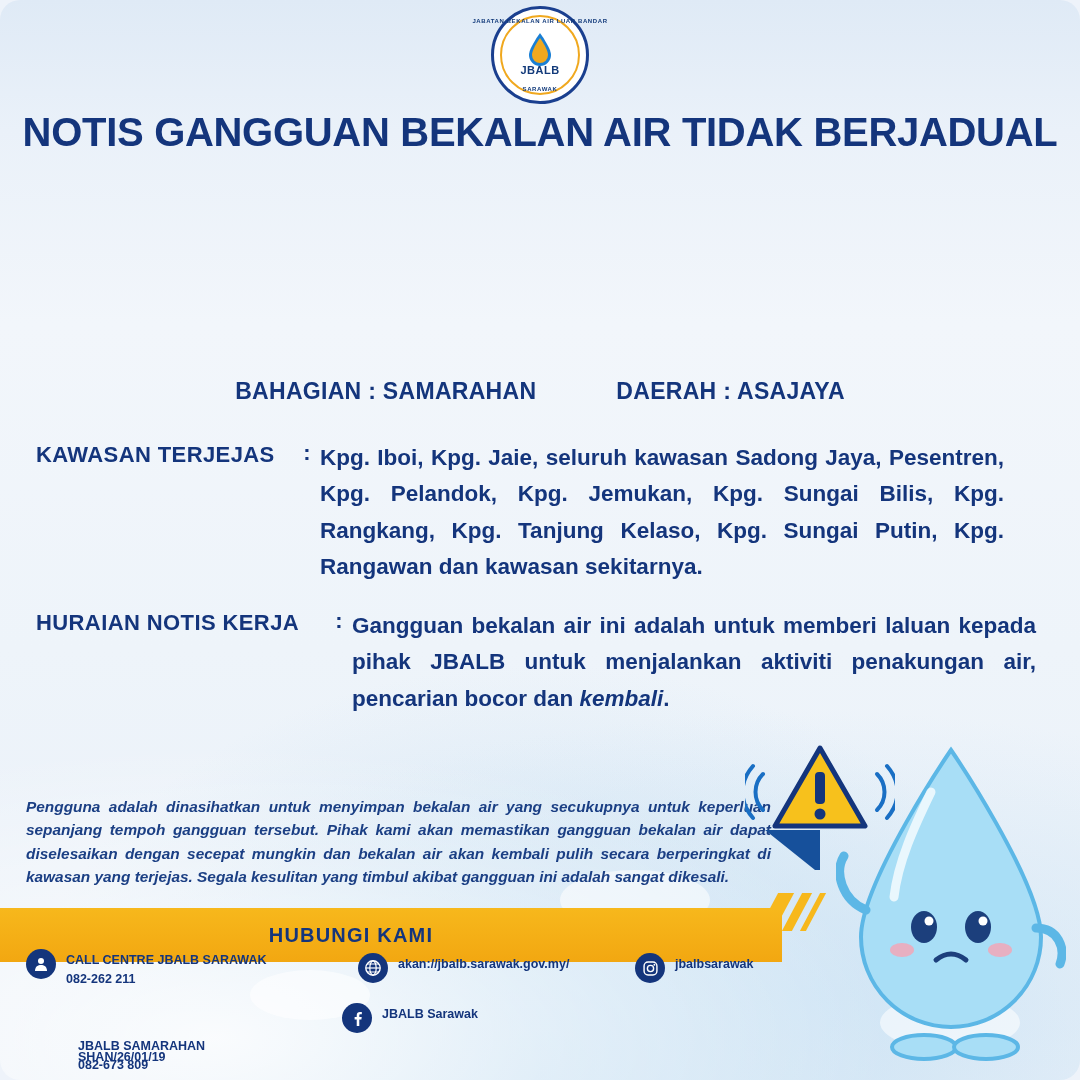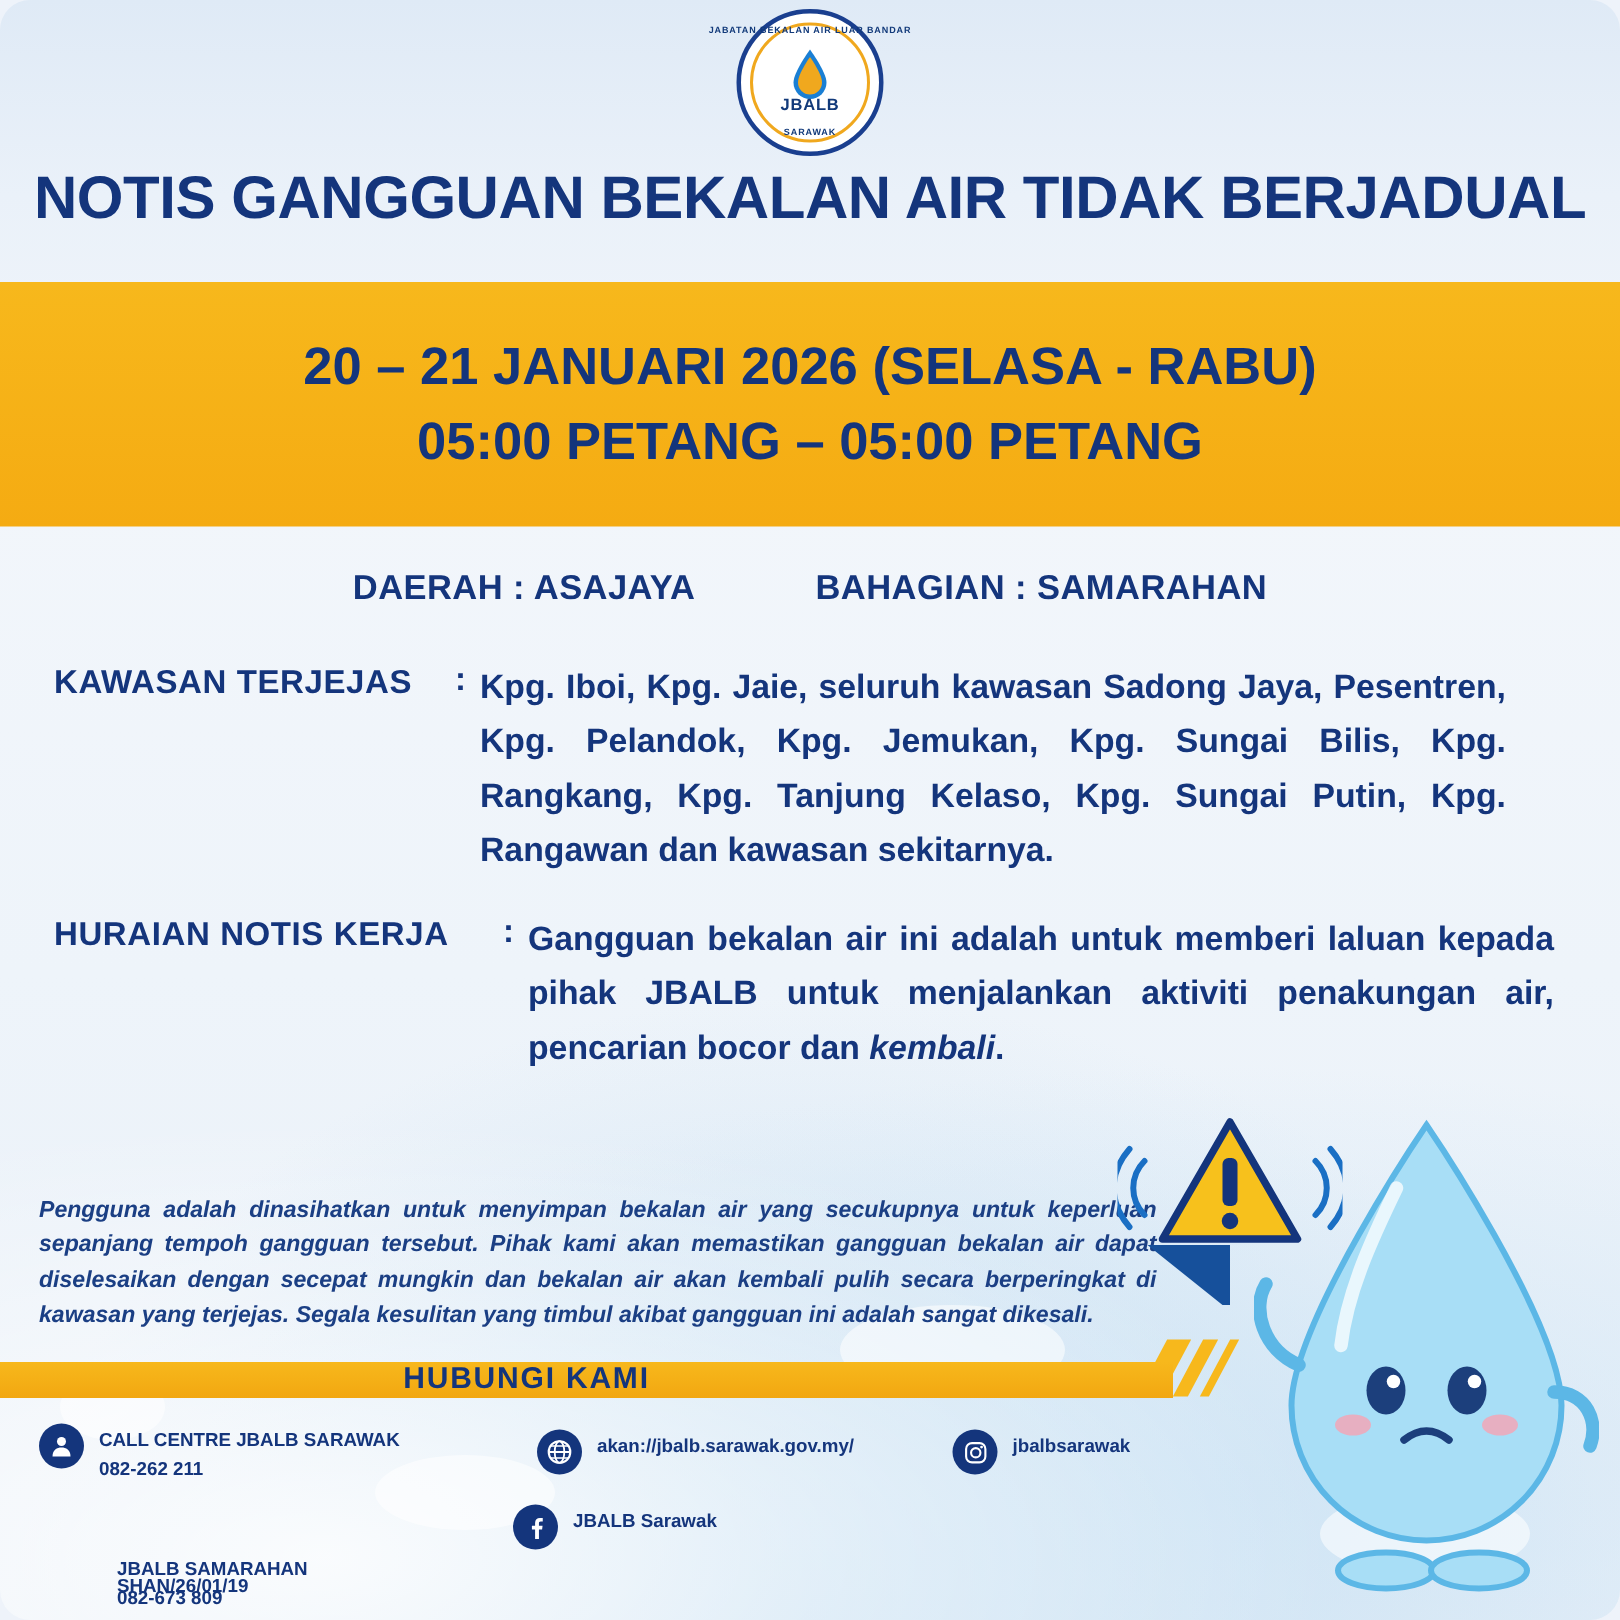--- a/index.html
+++ b/index.html
@@ -199,23 +199,24 @@
     text-align: justify;
     font-weight: bold;
   }
 
   
   .contact-band {
     position: absolute;
     top: 908px;
     left: 0;
     width: 782px;
-    height: 24px;
+    height: 54px;
     background: linear-gradient(180deg,#f7b81c 0%, #f2a711 100%);
     display: flex;
+    align-items: center;
     justify-content: center;
   }
   .contact-band span {
     font-size: 20px;
     font-weight: bold;
     color: #14357c;
     letter-spacing: 1.2px;
     padding-right: 80px;
   }
   .band-stripe {
@@ -317,28 +318,24 @@
       <path d="M13 1 C13 1 24 16 24 23 A11 11 0 0 1 2 23 C2 16 13 1 13 1 Z" fill="#1a7fd4"></path>
       <path d="M13 6 C13 6 21 17 21 23 A8 8 0 0 1 5 23 C5 17 13 6 13 6 Z" fill="#f0a81e"></path>
     </svg>
     <div class="logo-name">JBALB</div>
   </div>
 
   <div class="title-band">
     <h1>NOTIS GANGGUAN BEKALAN AIR TIDAK BERJADUAL</h1>
   </div>
 
-  <div class="date-band">
-    <div class="l1">20 – 21 JANUARI 2026 (SELASA - RABU)</div>
-    <div class="l2">05:00 PETANG – 05:00 PETANG</div>
-  </div>
 
   <div class="region-row">
+    <div>BAHAGIAN : SAMARAHAN</div>
     <div>DAERAH : ASAJAYA</div>
-    <div>BAHAGIAN : SAMARAHAN</div>
   </div>
 
   <div class="field" id="field-area">
     <div class="label">KAWASAN TERJEJAS</div>
     <div class="colon">:</div>
     <div class="value">Kpg. Iboi, Kpg. Jaie, seluruh kawasan Sadong Jaya, Pesentren, Kpg. Pelandok, Kpg. Jemukan, Kpg. Sungai Bilis, Kpg. Rangkang, Kpg. Tanjung Kelaso, Kpg. Sungai Putin, Kpg. Rangawan dan kawasan sekitarnya.</div>
   </div>
 
   <div class="field" id="field-desc">
     <div class="label">HURAIAN NOTIS KERJA</div>

